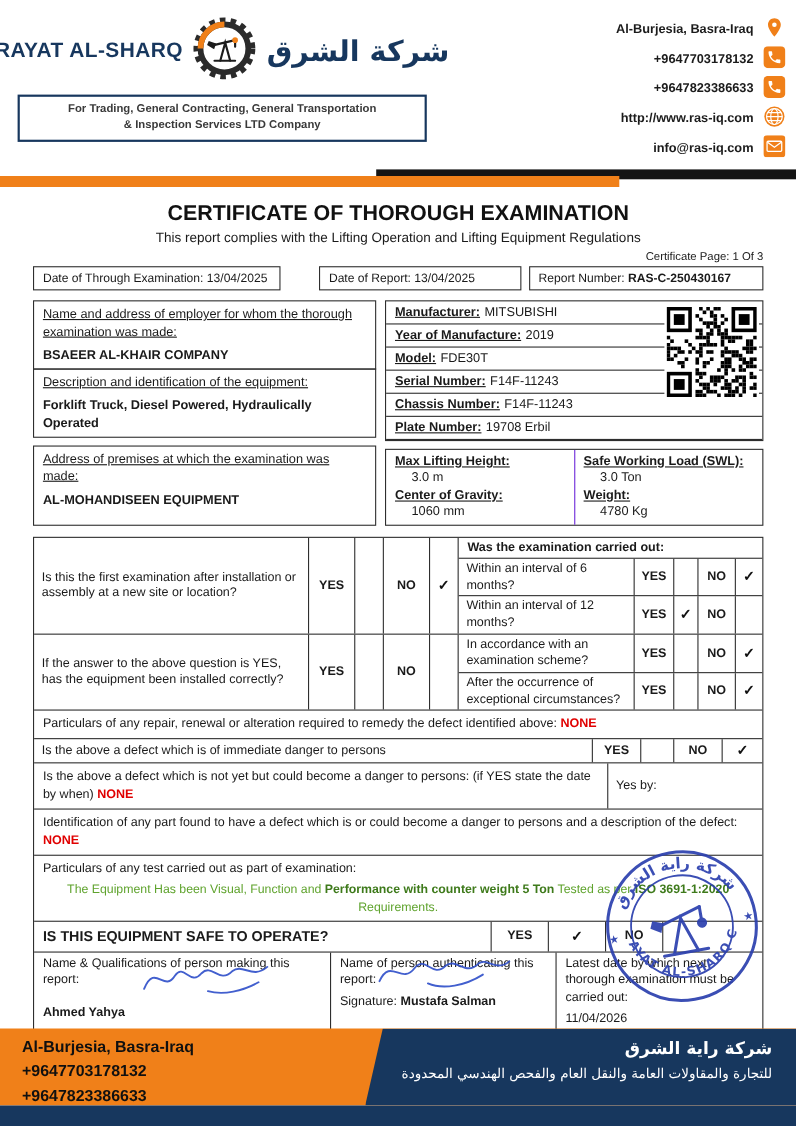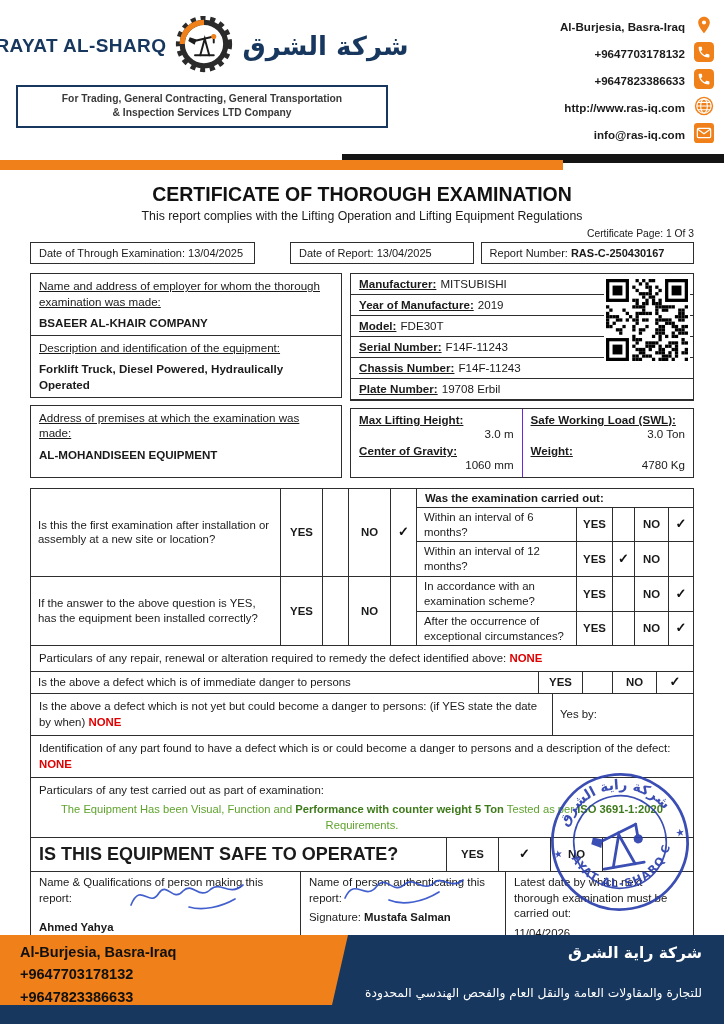--- a/index.html
+++ b/index.html
@@ -49,21 +49,21 @@
   .eq-details { border:1.3px solid #2e2e2e; position:relative; }
   .eq-drow { padding:1px 8px; font-size:11.6px; border-bottom:1px solid #2e2e2e; line-height:1.55; }
   .eq-drow:last-child { border-bottom:none; }
   .dl { font-weight:bold; text-decoration:underline; margin-right:4px; }
   .qr-wrap { position:absolute; top:3px; right:3px; width:86px; height:86px; background:#fff; padding:2px; }
   .qr-wrap svg { width:100%; height:100%; }
   .eq-specs { border:1.3px solid #2e2e2e; margin-top:7px; display:flex; flex:1; }
   .spec-col { flex:1; padding:2px 8px; font-size:11.6px; }
   .spec-right { border-left:1px solid #6d28d9; }
   .spec-lbl { font-weight:bold; text-decoration:underline; margin-top:2px; }
-  .spec-val { margin:1px 0 4px;text-align:right; }
+  .spec-val { margin:1px 15px 4px; }
 
   
   .etable { margin:10px 30px 0; border:1.5px solid #2e2e2e; font-size:11.4px; }
   .r { display:flex; align-items:stretch; }
   .r + .r { border-top:1px solid #2e2e2e; }
   .c { border-right:1px solid #2e2e2e; display:flex; align-items:center; padding:2px 7px; line-height:1.3; }
   .c.nb { border-right:none; }
   .qcell { width:250px; flex:0 0 250px; }
   .yn { font-weight:bold; justify-content:center; padding:2px 2px; }
   .mk { justify-content:center; font-weight:bold; font-size:13px; color:#111; padding:2px 2px; }
@@ -75,40 +75,40 @@
   .rightcol { flex:1; display:flex; flex-direction:column; }
   .sub { display:flex; align-items:stretch; flex:1; }
   .sub + .sub { border-top:1px solid #2e2e2e; }
   .hdrline { font-weight:bold; padding:3px 8px; display:flex; align-items:center; }
   .band1 { min-height:72px; } .band2 { min-height:56px; }
   .fullcell { display:block; padding:4px 8px; line-height:1.45; }
   .red { color:#E00000; font-weight:bold; }
   .green { color:#5FA32D; }
   .greenb { color:#3E7A1B; font-weight:bold; }
   .testline { text-align:center; font-size:11.2px; margin-top:2px; }
-  .safeq { font-size:18px; font-weight:bold; padding:5px 8px; }
+  .safeq { font-size:13px; font-weight:bold; padding:5px 8px; }
   .sigcell { position:relative; display:block; padding:3px 8px; line-height:1.35; }
   .signame { font-weight:bold; margin-top:14px; }
   .sig { position:absolute; pointer-events:none; }
   .sig path { fill:none; stroke:#2D4EC9; stroke-width:1.7; stroke-linecap:round; opacity:.9; }
   .sig1 { left:92px; top:1px; width:150px; height:44px; }
   .sig2 { left:38px; top:-2px; width:150px; height:40px; }
   .band9 { min-height:52px; }
 
   
   .employer { margin:8px 30px 0; font-size:12.8px; }
   .emp-val { font-weight:bold; margin-top:6px; }
   .stamp { position:absolute; right:30px; top:768px; width:148px; height:148px; opacity:.92; transform:rotate(-10deg); }
 
   
   .footer { position:absolute; left:0; right:0; bottom:19px; height:70px; background:#F08019; }
   .footer-left { position:absolute; left:20px; top:6px; font-size:14.5px; font-weight:bold; color:#101010; line-height:1.55; }
   .footer-right { position:absolute; right:0; top:0; width:392px; height:70px; background:#17375E; clip-path:polygon(16px 0,100% 0,100% 100%,0 100%); color:#fff; text-align:right; padding:9px 22px 0 0; }
   .f-ar1 { font-size:15.5px; font-weight:bold; }
-  .f-ar2 { font-size:12.3px; margin-top:24px; }
+  .f-ar2 { font-size:12.3px; margin-top:7px; }
   .footer-bar { position:absolute; left:0; right:0; bottom:0; height:19px; background:#17375E; }
 </style>
 </head>
 <body>
 
 <div class="page">
 
   <div class="header">
     <div class="logo-block">
       <div class="logo-row">

